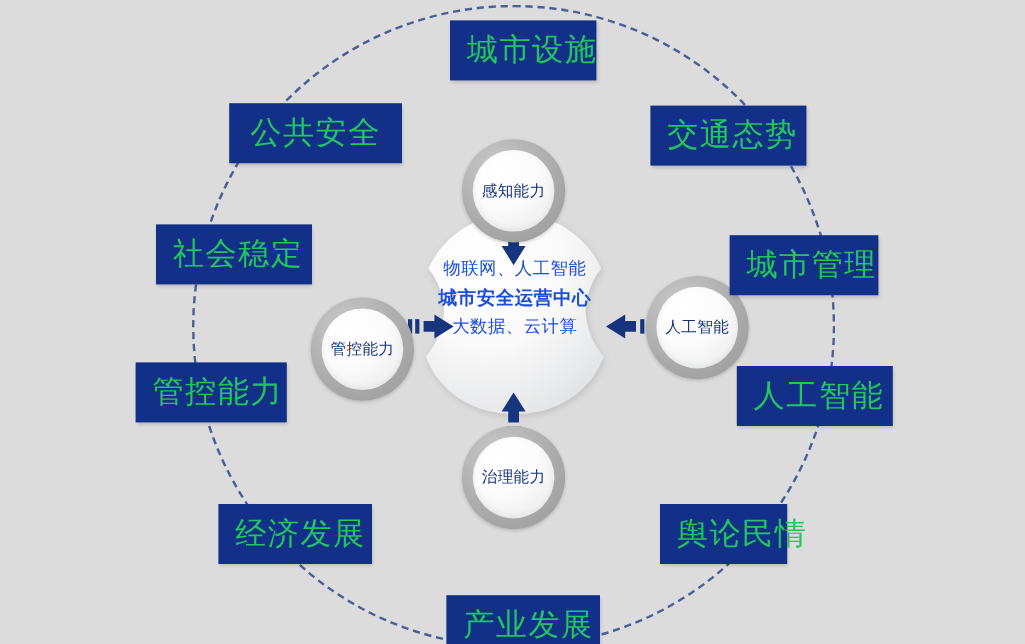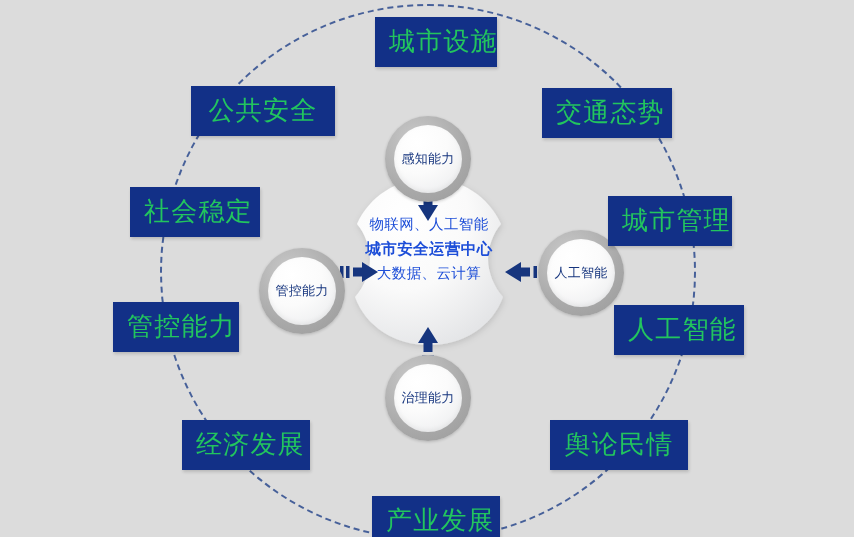--- a/index.html
+++ b/index.html
@@ -211,21 +211,21 @@
   </div>
 
   <div class="label" style="left:375px; top:17px;  width:122px;">城市设施</div>
 
   <div class="label" style="left:608px; top:196px; width:124px;">城市管理</div>
 
   <div class="label" style="left:542px; top:88px;  width:130px;">交通态势</div>
 
   <div class="label" style="left:614px; top:305px; width:130px;">人工智能</div>
 
-  <div class="label" style="left:550px; top:420px; width:138px;">舆论民情</div>
+  <div class="label" style="left:550px; top:420px; width:106px;">舆论民情</div>
 
   <div class="label" style="left:372px; top:496px; width:128px;">产业发展</div>
 
   <div class="label" style="left:182px; top:420px; width:128px;">经济发展</div>
 
   <div class="label" style="left:113px; top:302px; width:126px;">管控能力</div>
 
   <div class="label" style="left:130px; top:187px; width:130px;">社会稳定</div>
 
   <div class="label" style="left:191px; top:86px;  width:144px;">公共安全</div>

